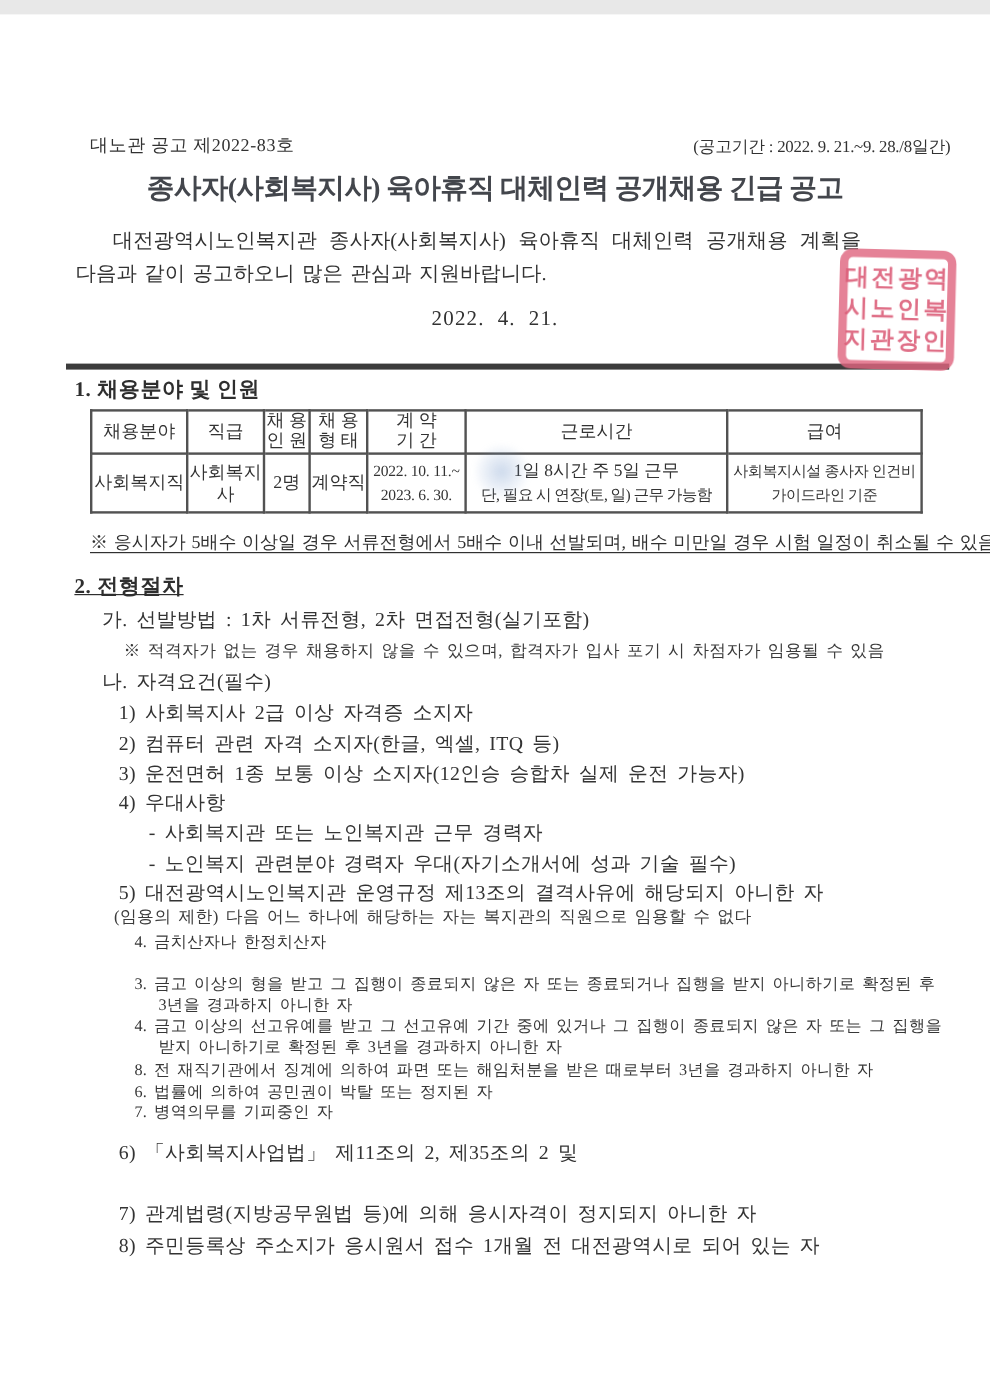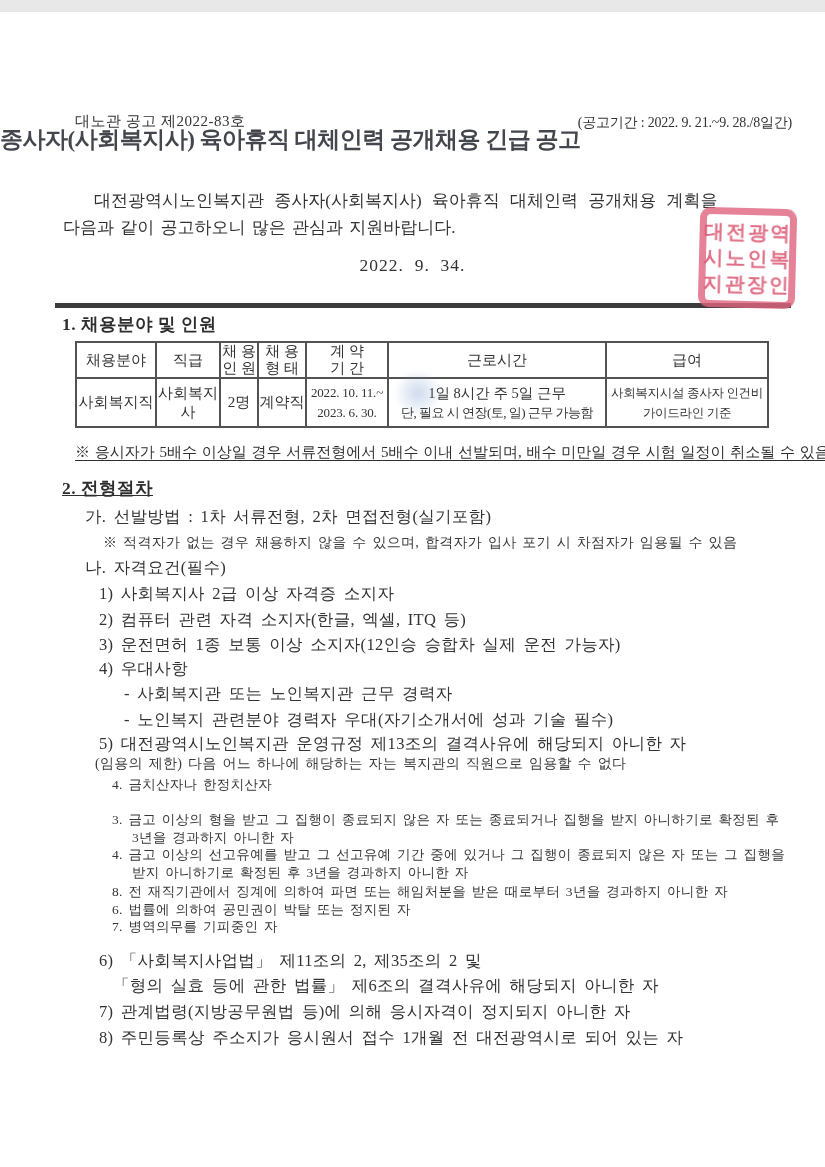--- a/index.html
+++ b/index.html
@@ -8,21 +8,21 @@
     width:825px;height:1167px;
     margin:12px auto;
     background:#ffffff;
     font-family:"Liberation Serif","DejaVu Serif",serif;
     color:#323232;
     overflow:hidden;
   }
   .abs{position:absolute;white-space:nowrap;}
   .doc-no{left:75px;top:100px;font-size:15px;letter-spacing:.5px;}
   .period{right:33px;top:102px;font-size:14px;letter-spacing:-.2px;}
-  .title{left:0;top:112px;width:100%;text-align:left;font-size:23px;font-weight:700;
+  .title{left:0;top:129px;width:100%;text-align:center;font-size:23px;font-weight:700;
          letter-spacing:-.5px;color:#43464c;}
   .intro1{left:94px;top:177px;font-size:17px;word-spacing:6px;}
   .intro2{left:63px;top:204px;font-size:17px;word-spacing:2px;}
   .date{left:0;top:243px;width:100%;text-align:center;font-size:17.5px;white-space:pre;letter-spacing:1px;}
   .signer{right:59px;top:270px;font-size:19px;letter-spacing:1.5px;color:#3a3a3a;z-index:1;}
   .divider{left:55px;top:291px;width:736px;height:4.5px;background:#3c3c3c;}
   .sec-head{font-size:17.5px;font-weight:600;letter-spacing:.5px;color:#2e2e2e;}
   .s1-head{left:62px;top:300px;}
   .s2-head{left:62px;top:464px;text-decoration:underline;}
   .s1-note{left:75px;top:431px;font-size:15px;text-decoration:underline;text-underline-offset:3px;
@@ -60,21 +60,21 @@
 </head>
 <body>
 
 <div class="page">
 
   <div class="abs doc-no">대노관 공고 제2022-83호</div>
   <div class="abs period">(공고기간 : 2022. 9. 21.~9. 28./8일간)</div>
   <div class="abs title">종사자(사회복지사) 육아휴직 대체인력 공개채용 긴급 공고</div>
   <div class="abs intro1">대전광역시노인복지관 종사자(사회복지사) 육아휴직 대체인력 공개채용 계획을</div>
   <div class="abs intro2">다음과 같이 공고하오니 많은 관심과 지원바랍니다.</div>
-  <div class="abs date">2022.  9.  34.</div>
+  <div class="abs date">2022.  4.  21.</div>
 
   <div class="abs seal">
     <span class="seal-row">대전광역</span>
     <span class="seal-row">시노인복</span>
     <span class="seal-row">지관장인</span>
   </div>
 
   <div class="abs divider"></div>
 
   <div class="abs sec-head s1-head">1. 채용분야 및 인원</div>
@@ -157,17 +157,16 @@
   <div class="ln ln-sm" style="left:95px;top:743px">(임용의 제한) 다음 어느 하나에 해당하는 자는 복지관의 직원으로 임용할 수 없다</div>
 
   <div class="ln ln-xs wrap" style="left:112px;top:764px">4. 금치산자나 한정치산자</div>
   <div class="ln ln-xs wrap" style="left:112px;top:799px">3. 금고 이상의 형을 받고 그 집행이 종료되지 않은 자 또는 종료되거나 집행을 받지 아니하기로 확정된 후 3년을 경과하지 아니한 자</div>
   <div class="ln ln-xs wrap" style="left:112px;top:834px">4. 금고 이상의 선고유예를 받고 그 선고유예 기간 중에 있거나 그 집행이 종료되지 않은 자 또는 그 집행을 받지 아니하기로 확정된 후 3년을 경과하지 아니한 자</div>
   <div class="ln ln-xs wrap" style="left:112px;top:871px">8. 전 재직기관에서 징계에 의하여 파면 또는 해임처분을 받은 때로부터 3년을 경과하지 아니한 자</div>
   <div class="ln ln-xs wrap" style="left:112px;top:889px">6. 법률에 의하여 공민권이 박탈 또는 정지된 자</div>
   <div class="ln ln-xs wrap" style="left:112px;top:906px">7. 병역의무를 기피중인 자</div>
 
   <div class="ln" style="left:99px;top:938px">6) 「사회복지사업법」 제11조의 2, 제35조의 2 및</div>
-  <div class="ln" style="left:113px;top:963px">「형의 실효 등에 관한 법률」 제6조의 결격사유에 해당되지 아니한 자</div>
   <div class="ln" style="left:99px;top:989px">7) 관계법령(지방공무원법 등)에 의해 응시자격이 정지되지 아니한 자</div>
   <div class="ln" style="left:99px;top:1015px">8) 주민등록상 주소지가 응시원서 접수 1개월 전 대전광역시로 되어 있는 자</div>
 
 </div>
 
 </body></html>

